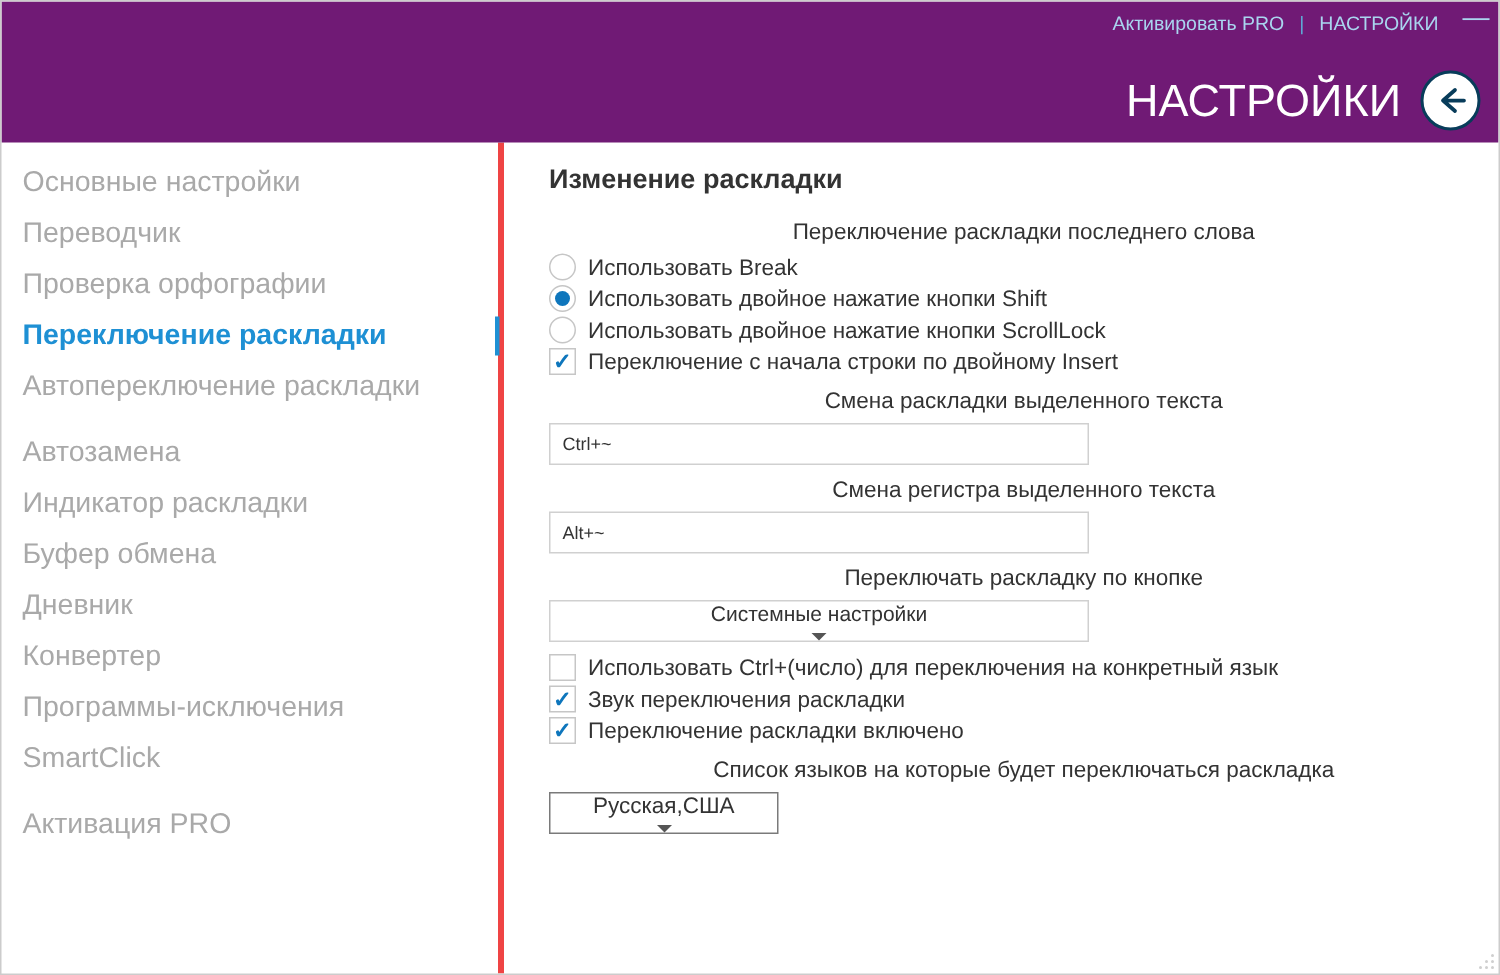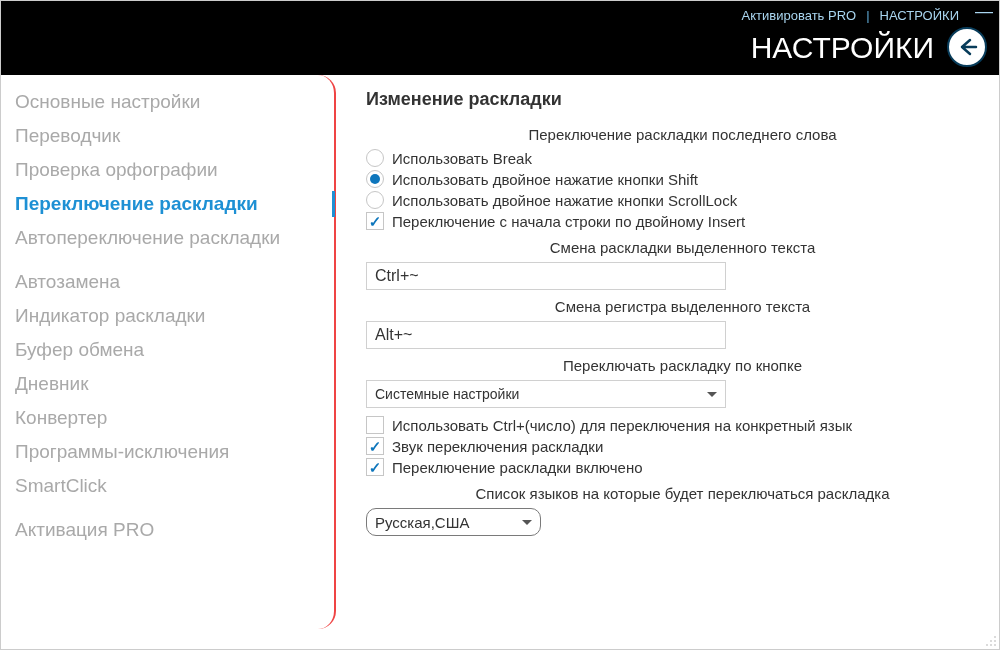--- a/index.html
+++ b/index.html
@@ -6,22 +6,22 @@
   body {
     font-family: "Segoe UI", Arial, sans-serif;
     background: #fff;
     width: 1000px;
     height: 650px;
     overflow: hidden;
     border: 1px solid #ccc;
     position: relative;
   }
   .header {
-    background: #000000;
-    height: 74px;
+    background: #701a75;
+    height: 94px;
     position: relative;
     color: #fff;
   }
   .header-top {
     position: absolute;
     top: 0;
     right: 0;
     display: flex;
     align-items: center;
     height: 28px;
@@ -67,23 +67,22 @@
     justify-content: center;
     cursor: pointer;
   }
   .back-btn svg { display:block; }
   .body {
     display: flex;
     height: calc(650px - 94px - 2px);
   }
   .sidebar {
     width: 335px;
-    border-right: 2px solid #ef4444;
+    border-right: 4px solid #ef4444;
     padding-top: 10px;
-    border-radius: 18px;
   }
   .sidebar-item {
     font-size: 19px;
     color: #a9a9a9;
     padding: 6px 14px;
     cursor: pointer;
     position: relative;
   }
   .sidebar-group-gap { height: 10px; }
   .sidebar-item.active {
@@ -147,41 +146,42 @@
     color: #0e76bc;
     font-size: 15px;
     font-weight: bold;
     line-height: 1;
   }
   .text-input {
     width: 360px;
     border: 1px solid #d0d0d0;
     height: 28px;
     padding: 0 8px;
-    font-size: 16px;
+    font-size: 12px;
     color: #333;
     margin-bottom: 8px;
     display: flex;
     align-items: center;
     background: #fff;
   }
   .select {
     width: 360px;
     height: 28px;
     border: 1px solid #d0d0d0;
     display: flex;
     align-items: center;
     justify-content: space-between;
     padding: 0 8px;
     font-size: 14px;
     cursor: pointer;
     margin-bottom: 8px;
     background: #fff;
-  }
-  .select.narrow { width: 175px; border-color:#7a7a7a; font-size:15px;border-radius:10px; }
+    flex-direction: column;
+  }
+  .select.narrow { width: 153px; border-color:#7a7a7a; font-size:15px; }
   .caret {
     width: 0; height: 0;
     border-left: 5px solid transparent;
     border-right: 5px solid transparent;
     border-top: 5px solid #555;
   }
   .spacer { height: 6px; }
   .grip {
     position: absolute;
     right: 2px;

